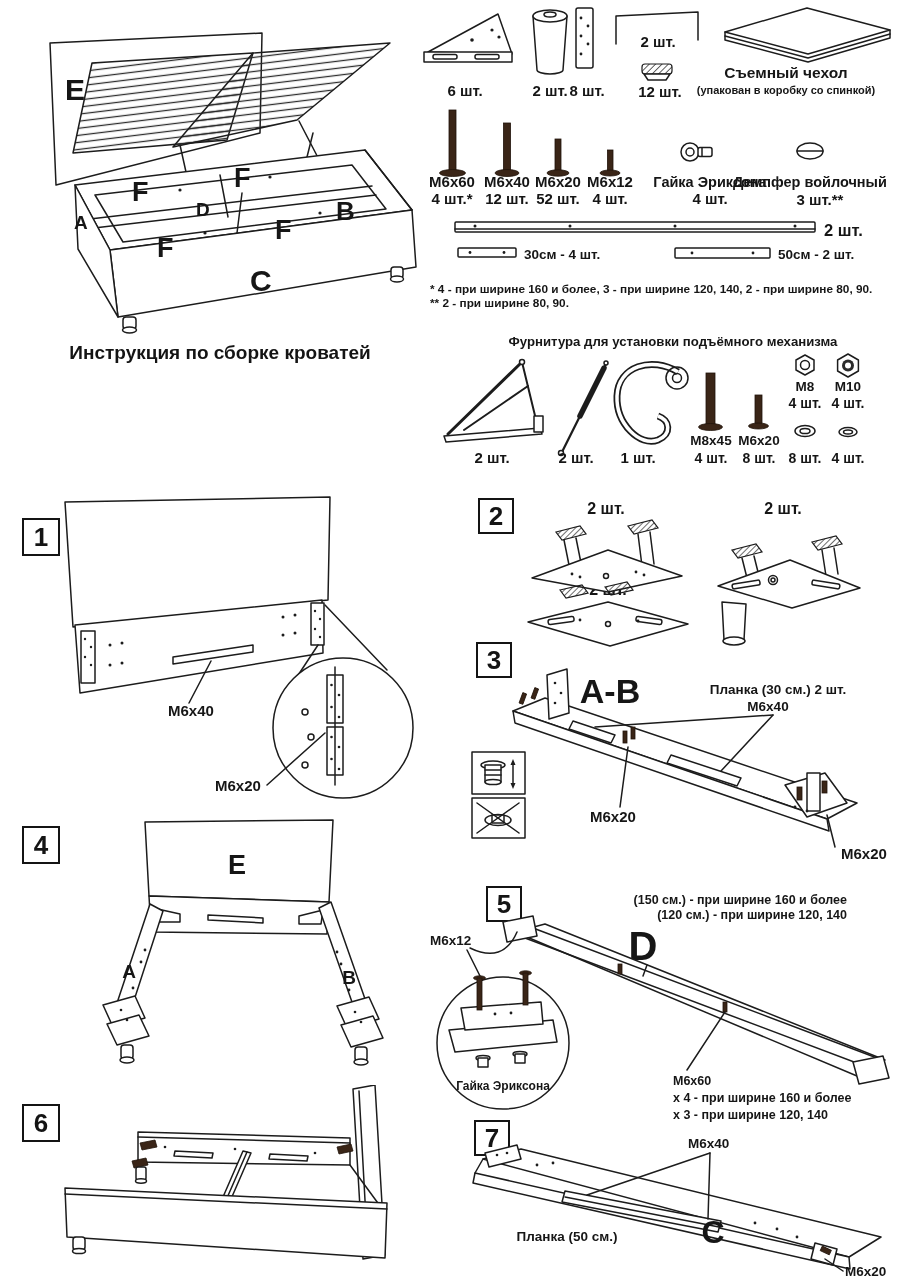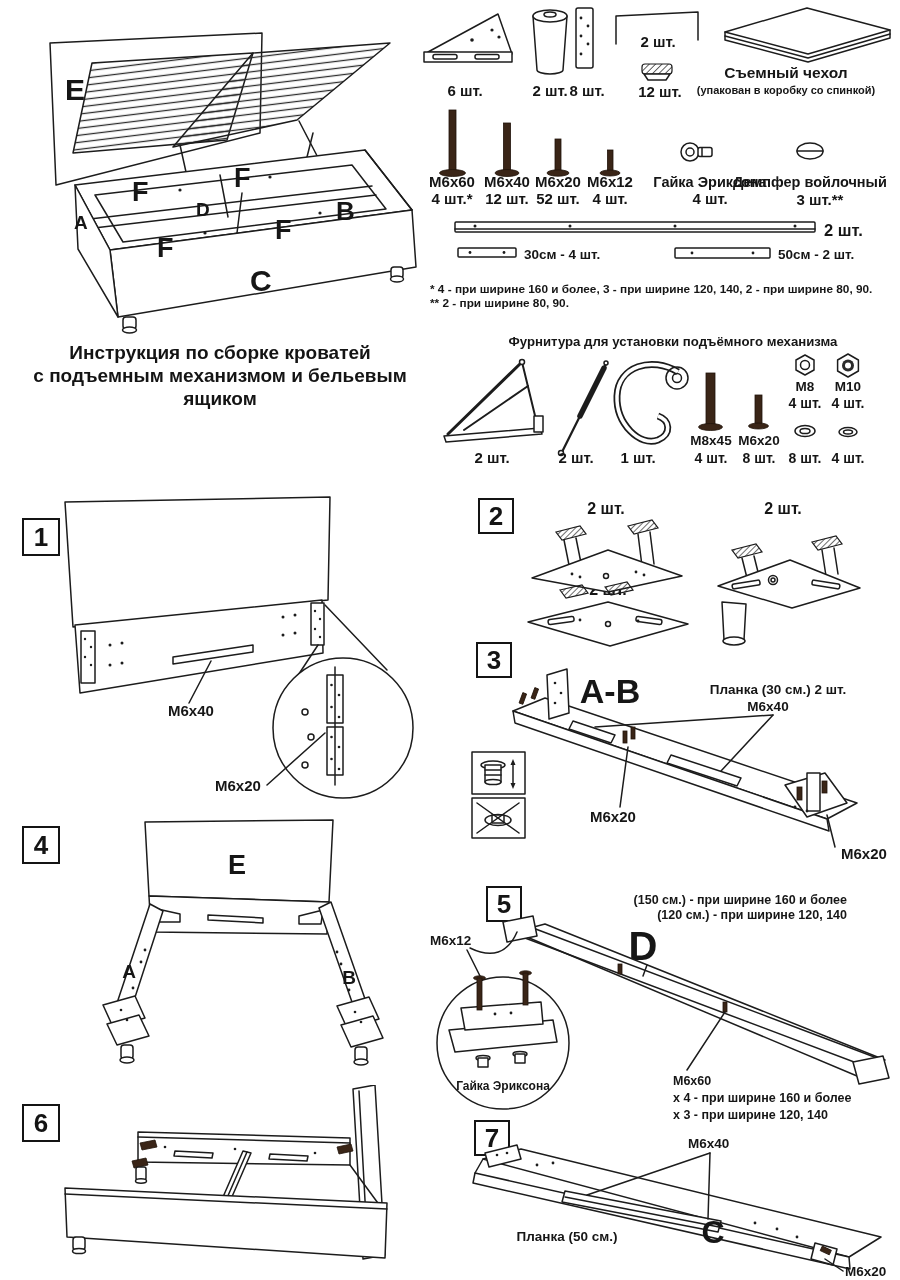--- a/index.html
+++ b/index.html
@@ -243,21 +243,20 @@
   <text x="385" y="463" font-size="14" text-anchor="middle">8 шт.</text>
   <g>
     <ellipse class="wh" cx="428" cy="432" rx="9" ry="4.5"></ellipse>
     <ellipse class="wh" cx="428" cy="432" rx="4.5" ry="2"></ellipse>
   </g>
   <text x="428" y="463" font-size="14" text-anchor="middle">4 шт.</text>
 </svg>
 
 <div class="title-block">
   <div class="title-line">Инструкция по сборке кроватей</div>
-  <div class="title-line">с подъемным механизмом и бельевым ящиком</div>
 </div>
 
 <div class="step-num" style="left:22px;top:518px;width:38px;height:38px">1</div>
 <div class="step-num" style="left:478px;top:498px;width:36px;height:36px">2</div>
 <div class="step-num" style="left:476px;top:642px;width:36px;height:36px">3</div>
 <div class="step-num" style="left:22px;top:826px;width:38px;height:38px">4</div>
 <div class="step-num" style="left:486px;top:886px;width:36px;height:36px">5</div>
 <div class="step-num" style="left:22px;top:1104px;width:38px;height:38px">6</div>
 <div class="step-num" style="left:474px;top:1120px;width:36px;height:36px">7</div>
 

